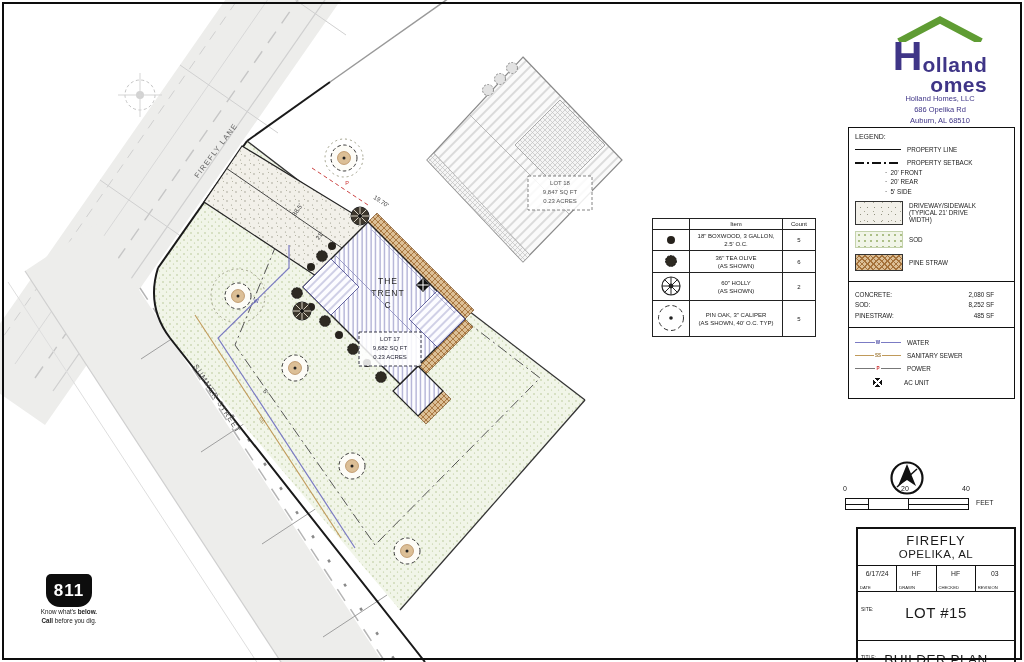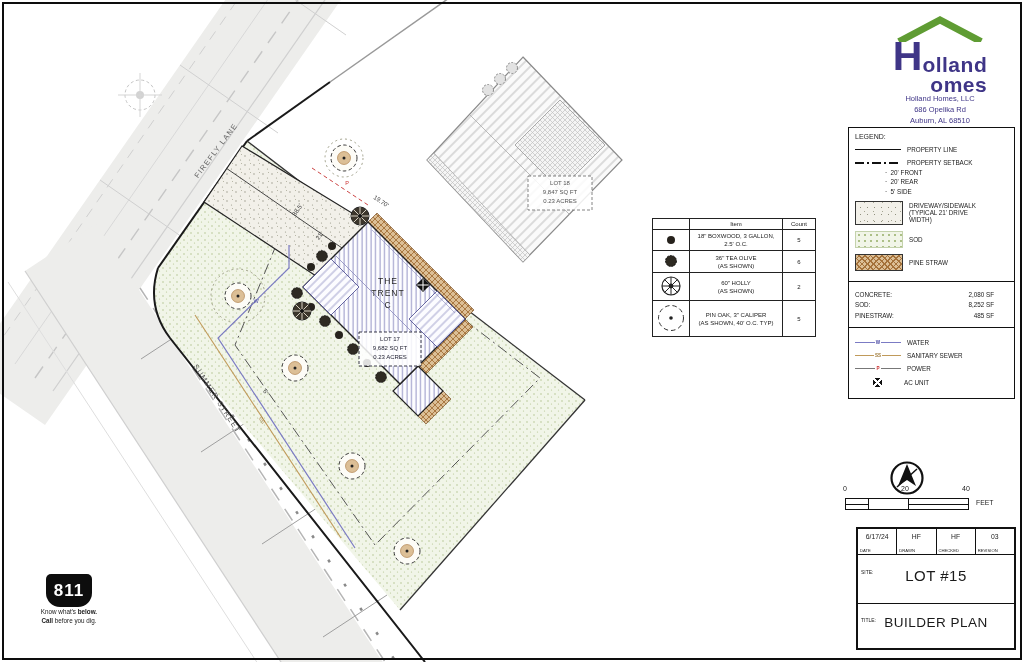--- a/index.html
+++ b/index.html
@@ -449,20 +449,24 @@
     <div id="sb-box">
       <div class="half" style="left:0;width:22px;border-right:1px solid #111;"></div>
       <div class="v" style="left:22px"></div>
       <div class="v" style="left:62px"></div>
       <div class="half" style="left:62px;width:60px;border-left:1px solid #111;"></div>
     </div>
     <span class="abs" style="left:140px;top:14px;font-size:6.8px">FEET</span>
   </div>
 
   <div id="tblock" class="abs">
+    <div class="r1">
+      <div class="proj">FIREFLY</div>
+      <div class="loc">OPELIKA, AL</div>
+    </div>
     <div class="r2">
       <div class="cell">
         <span class="val">6/17/24</span>
         <span class="lab">DATE</span>
       </div>
       <div class="cell">
         <span class="val">HF</span>
         <span class="lab">DRAWN</span>
       </div>
       <div class="cell">

